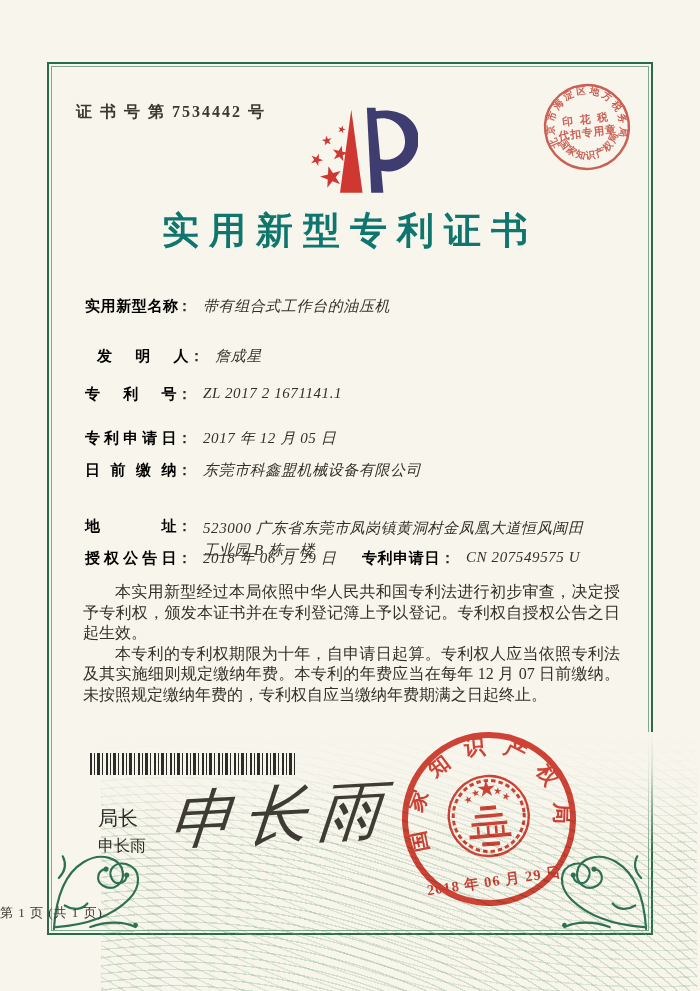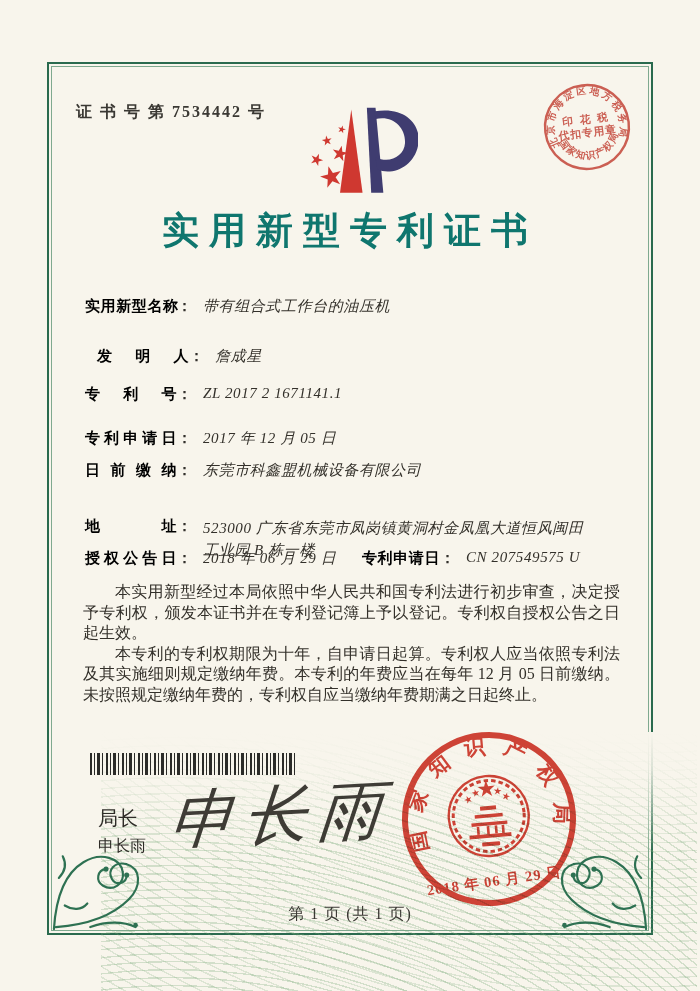--- a/index.html
+++ b/index.html
@@ -39,21 +39,21 @@
     background:repeating-linear-gradient(90deg,#2b2b28 0 2px,rgba(0,0,0,0) 2px 4px,#2b2b28 4px 5px,rgba(0,0,0,0) 5px 7px,
       #2b2b28 7px 10px,rgba(0,0,0,0) 10px 12px,#2b2b28 12px 13px,rgba(0,0,0,0) 13px 16px);}
   .director-title{position:absolute;left:98px;top:805px;font-size:20px;z-index:3;color:#2e2c27;}
   .director-name{position:absolute;left:98px;top:836px;font-size:16px;z-index:3;color:#2e2c27;}
   .autograph{position:absolute;left:170px;top:772px;z-index:3;font-size:64px;font-style:italic;letter-spacing:10px;
              color:#2b2923;transform:rotate(-3deg) skewX(-8deg);opacity:.9;}
   .agency-seal{position:absolute;left:400px;top:730px;width:178px;height:178px;z-index:4;
                transform:rotate(-5deg);mix-blend-mode:multiply;opacity:.94;}
   .tax-stamp{position:absolute;left:542px;top:82px;width:90px;height:90px;z-index:4;
              transform:rotate(-7deg);mix-blend-mode:multiply;opacity:.85;}
-  .footer{position:absolute;left:0;top:904px;width:100%;text-align:center;font-size:16px;letter-spacing:1px;
+  .footer{position:absolute;left:0;top:904px;width:100%;text-align:left;font-size:13px;letter-spacing:1px;
           color:#3a3833;z-index:3;}
 </style>
 </head>
 <body>
 
 <div class="page">
 
   <div class="frame">
     <div class="frame-inner"></div>
     <div class="guilloche"></div>
@@ -141,21 +141,21 @@
       <span class="fvalue">2018 年 06 月 29 日</span>
       <span class="fgroup2">
         <span class="flabel" style="width:auto;">专利申请日</span><span class="fcolon">：</span>
         <span class="fvalue">CN 207549575 U</span>
       </span>
     </div>
   </div>
 
   <div class="body-text">
     <p>本实用新型经过本局依照中华人民共和国专利法进行初步审查，决定授予专利权，颁发本证书并在专利登记簿上予以登记。专利权自授权公告之日起生效。</p>
-    <p>本专利的专利权期限为十年，自申请日起算。专利权人应当依照专利法及其实施细则规定缴纳年费。本专利的年费应当在每年 12 月 05 日前缴纳。未按照规定缴纳年费的，专利权自应当缴纳年费期满之日起终止。</p>
+    <p>本专利的专利权期限为十年，自申请日起算。专利权人应当依照专利法及其实施细则规定缴纳年费。本专利的年费应当在每年 12 月 07 日前缴纳。未按照规定缴纳年费的，专利权自应当缴纳年费期满之日起终止。</p>
   </div>
 
   <div class="barcode"></div>
 
   <div class="director-title">局长</div>
   <div class="director-name">申长雨</div>
   <div class="autograph">申长雨</div>
 
   <svg class="agency-seal" viewBox="0 0 178 178">
     <circle cx="89" cy="89" r="84" fill="none" stroke="#d23a2d" stroke-width="6"></circle>

